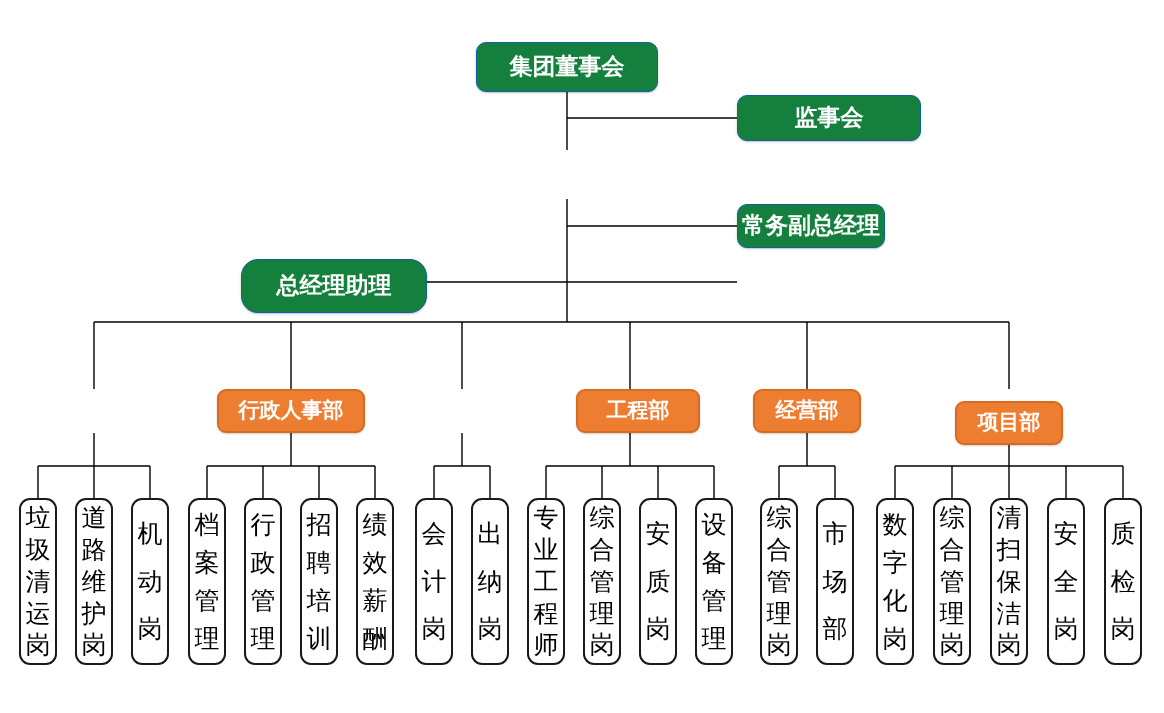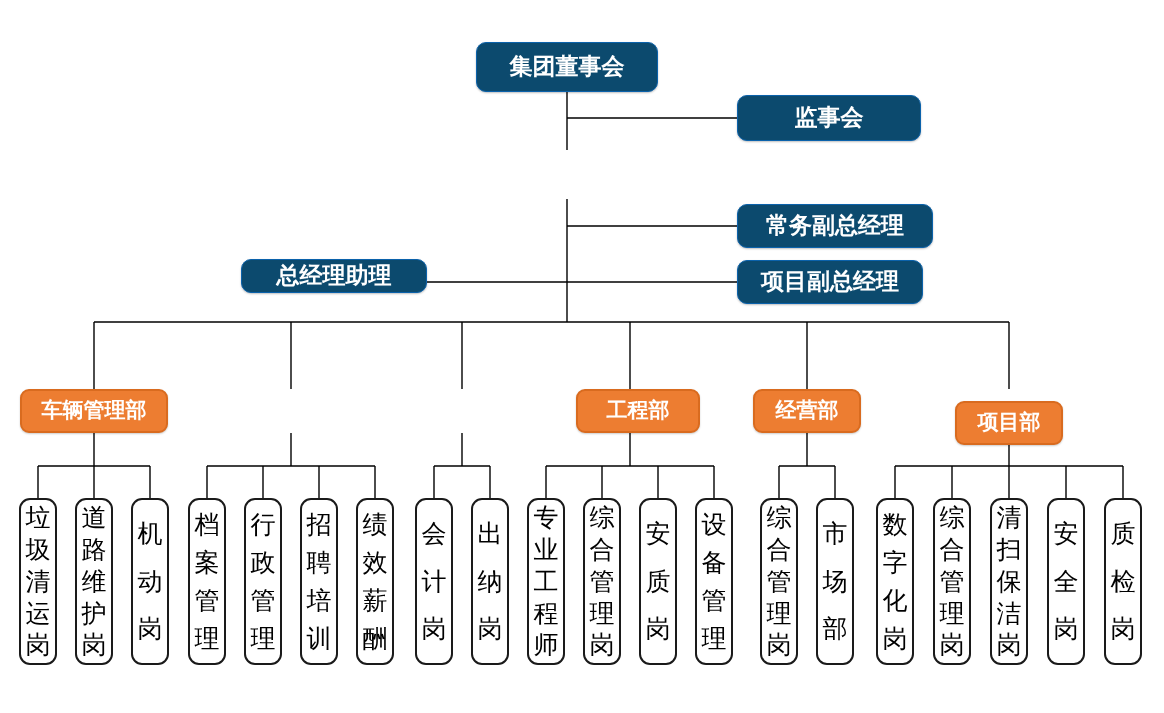--- a/index.html
+++ b/index.html
@@ -9,21 +9,21 @@
     overflow:hidden;
   }
   #canvas{position:absolute;left:0;top:0;width:1164px;height:713px;}
   #connectors{position:absolute;left:0;top:0;z-index:1;}
   .node{
     position:absolute;z-index:2;box-sizing:border-box;
     display:flex;align-items:center;justify-content:center;
     text-align:center;line-height:1.1;
   }
   .blue{
-    background:#0c4a6e;border:1px solid #0B62AB;border-radius:10px;
+    background:#15803d;border:1px solid #0B62AB;border-radius:10px;
     color:#ffffff;font-size:23px;font-weight:600;
     box-shadow:0 1px 2px rgba(0,0,0,0.25);
   }
   .orange{
     background:#ED7D31;border:2px solid #D96B1F;border-radius:9px;
     color:#ffffff;font-size:21px;font-weight:600;
     box-shadow:0 1px 2px rgba(0,0,0,0.2);
   }
   .pos{
     background:#ffffff;border:2px solid #1A1A1A;border-radius:11px;
@@ -31,23 +31,23 @@
   }
   .vlabel{
     width:100%;height:100%;
     display:flex;flex-direction:column;justify-content:space-evenly;align-items:center;
     color:#000000;font-size:25px;font-weight:400;
   }
   
   .n-board{left:476px;top:42px;width:182px;height:50px;}
   .n-supervisory{left:737px;top:95px;width:184px;height:46px;text-align:center;}
   .n-gm{left:476px;top:150px;width:182px;height:49px;}
-  .n-execdep{left:737px;top:204px;width:196px;height:44px;}
+  .n-execdep{left:737px;top:204px;width:148px;height:44px;}
   .n-projdep{left:737px;top:260px;width:186px;height:44px;}
-  .n-assistant{left:241px;top:259px;width:186px;height:34px;}
+  .n-assistant{left:241px;top:259px;width:186px;height:54px;border-radius:17px;}
   
   .d0{left:20px;top:389px;width:148px;height:44px;}
   .d1{left:217px;top:389px;width:148px;height:44px;}
   .d2{left:408px;top:389px;width:108px;height:44px;}
   .d3{left:576px;top:389px;width:124px;height:44px;}
   .d4{left:753px;top:389px;width:108px;height:44px;}
   .d5{left:955px;top:389px;width:108px;height:44px;margin-top:12px;}
   
   .p00{left:19px;} .p01{left:75px;} .p02{left:131px;}
   .p10{left:188px;} .p11{left:244px;} .p12{left:300px;} .p13{left:356px;}
@@ -111,24 +111,23 @@
         <line x1="952" y1="466" x2="952" y2="498"></line>
         <line x1="1009" y1="466" x2="1009" y2="498"></line>
         <line x1="1066" y1="466" x2="1066" y2="498"></line>
         <line x1="1123" y1="466" x2="1123" y2="498"></line>
     </g>
   </svg>
 
   <div class="node blue n-board">集团董事会</div>
   <div class="node blue n-supervisory">监事会</div>
   <div class="node blue n-execdep">常务副总经理</div>
-  <div class="node blue n-projdep">项目副总经理</div>
   <div class="node blue n-assistant">总经理助理</div>
 
-  <div class="node orange d0">车辆管理部</div>
+  <div class="node orange d1">行政人事部</div>
   <div class="node orange d3">工程部</div>
   <div class="node orange d4">经营部</div>
   <div class="node orange d5">项目部</div>
 
   <div class="node pos p00">
       <div class="vlabel">
         <span>垃</span>
         <span>圾</span>
         <span>清</span>
         <span>运</span>

